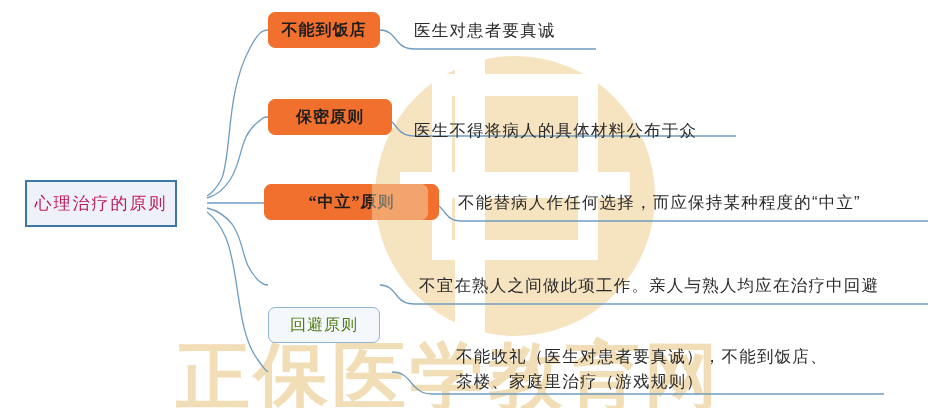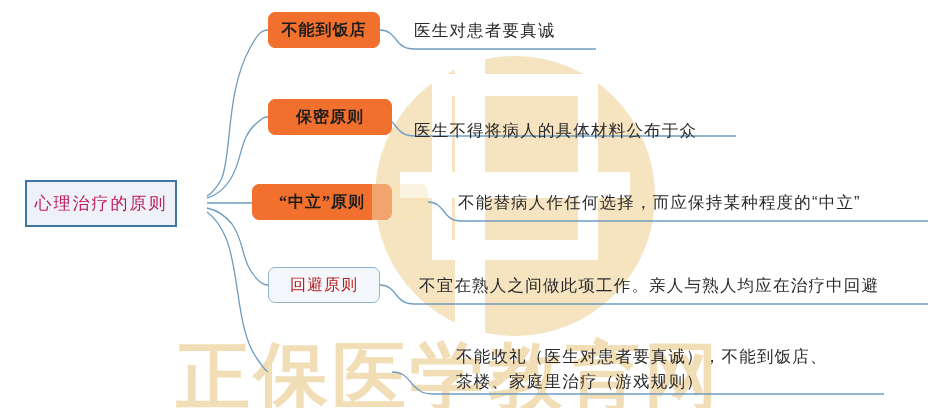--- a/index.html
+++ b/index.html
@@ -77,28 +77,29 @@
     font-family: "Liberation Serif", "DejaVu Serif", serif;
   }
   .branch-node.orange {
     background: #f1702e;
     color: #1d1d1d;
     border: 1px solid #f1702e;
     font-weight: bold;
   }
   .branch-node.plain {
     background: #f4f7fb;
-    color: #b91c1c;
+    color: #4d7c0f;
     border: 1.2px solid #8fb4d4;
+    margin-top: 40px;
   }
 
   
   .bn0 { left: 268px; top: 12px;  width: 112px; }
   .bn1 { left: 268px; top: 99px;  width: 124px; }
-  .bn2 { left: 252px; top: 184px; width: 140px; }
+  .bn2 { left: 264px; top: 184px; width: 175px; }
   .bn3 { left: 268px; top: 267px; width: 112px; }
   .bn4 { left: 258px; top: 352px; width: 134px; height: 40px; }
 
   
   .node-tint {
     position: absolute;
     z-index: 4;
     background: rgba(246, 226, 184, 0.45);
     pointer-events: none;
     border-radius: 0 7px 7px 0;

